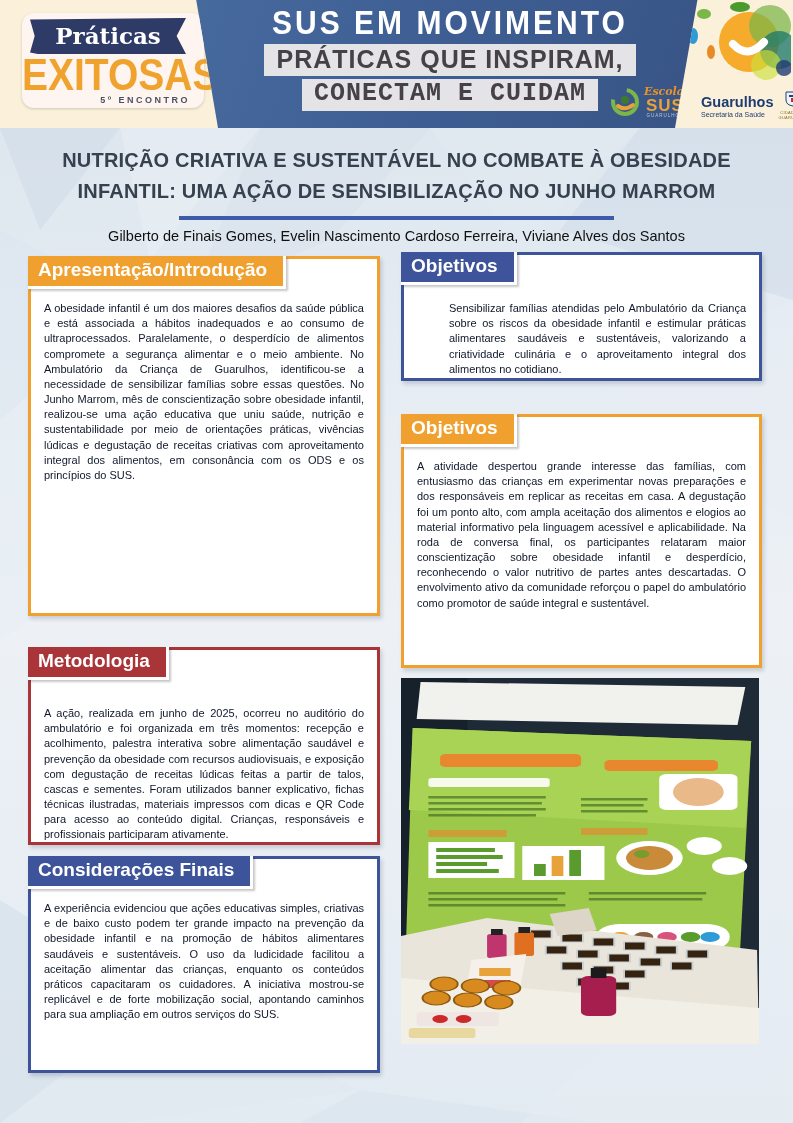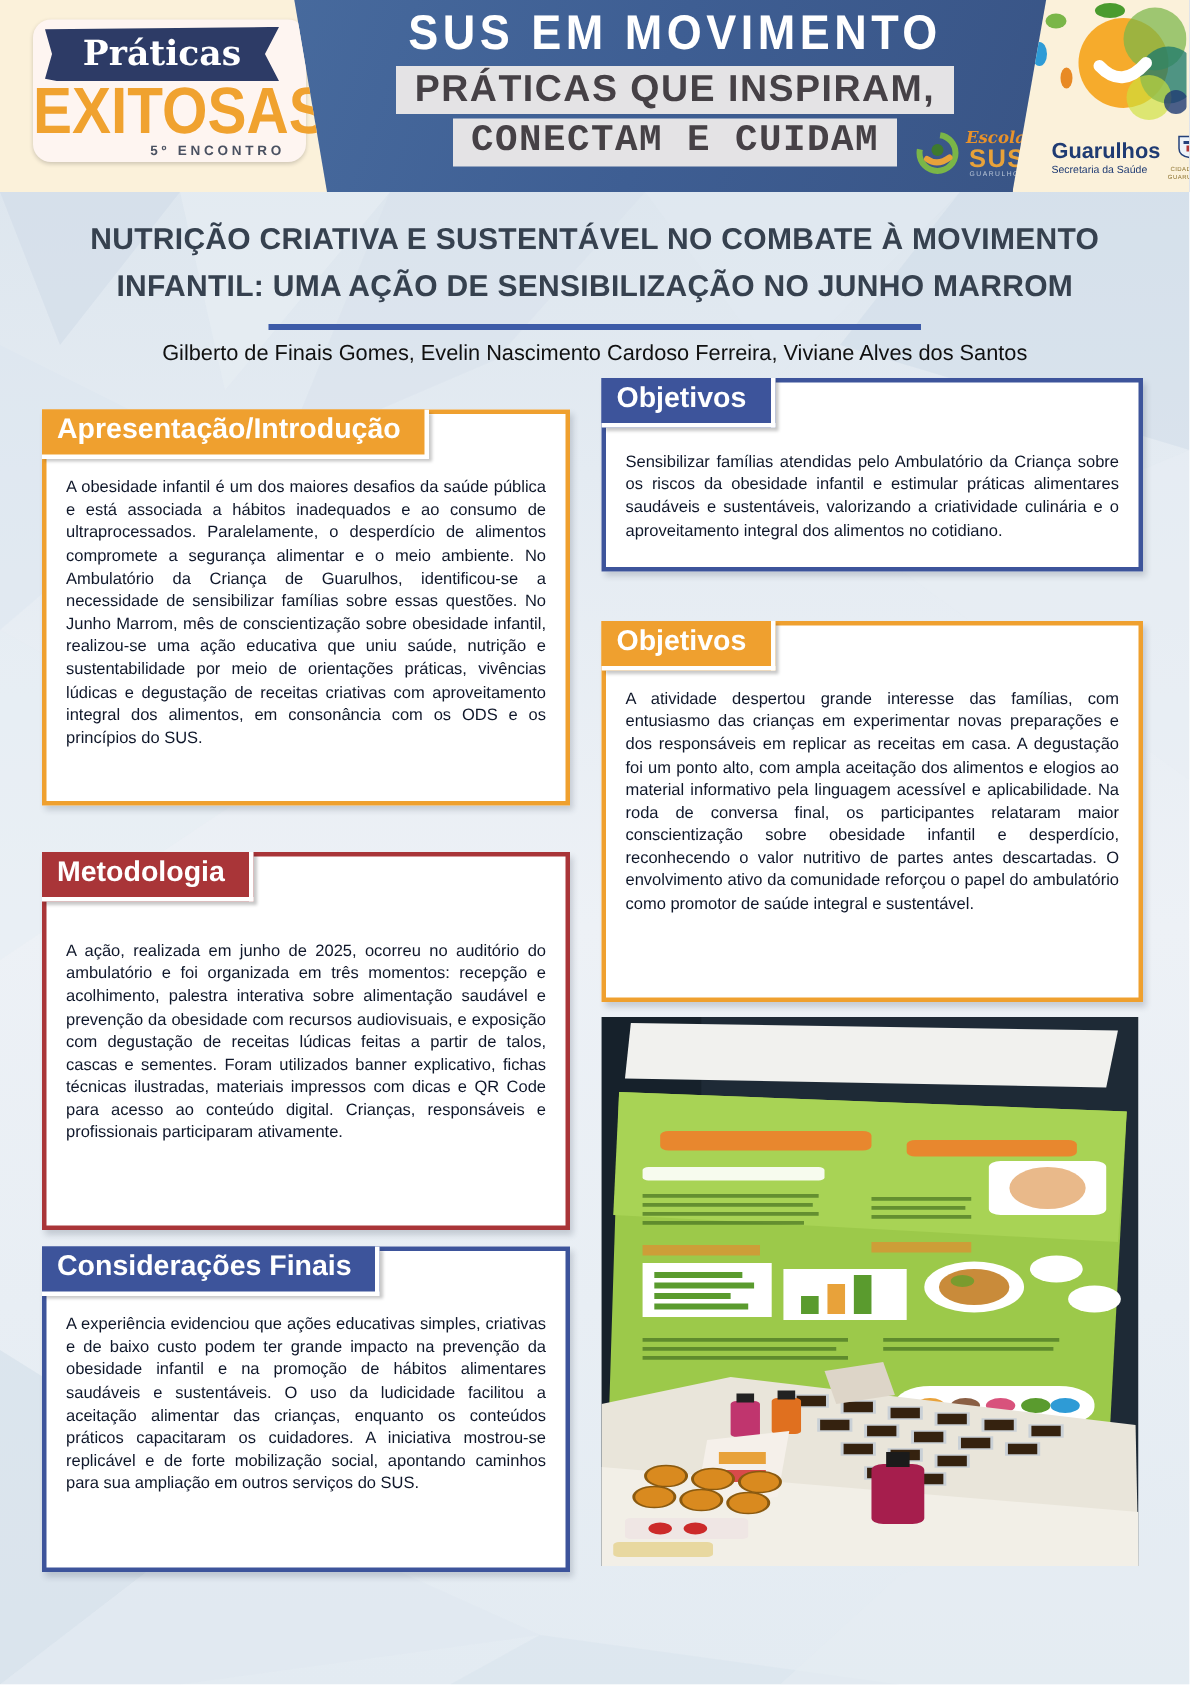--- a/index.html
+++ b/index.html
@@ -70,27 +70,27 @@
   .panel-header { position:absolute; top:-3px; left:-3px; background:var(--c); color:#fff;
                   font-size:19px; font-weight:700; padding:3px 16px 5px 10px;
                   border-right:3px solid #fff; border-bottom:3px solid #fff;
                   box-shadow:2px 2px 2px rgba(0,0,0,.22); white-space:nowrap; }
   .panel-body { padding:42px 13px 10px; font-size:11px; line-height:1.38; text-align:justify;
                 color:#0f172a; overflow:hidden; height:100%; }
   .orange { --c:#EFA02F; }
   .navy   { --c:#3D549B; }
   .red    { --c:#A93538; }
 
-  .panel-intro { height:264px; margin-top:21px; margin-bottom:31px; }
-  .panel-met   { height:252px; margin-bottom:11px; }
+  .panel-intro { height:360px; margin-top:4px; margin-bottom:31px; }
+  .panel-met   { height:198px; margin-bottom:11px; }
   .panel-con   { height:217px; }
   .panel-obj   { height:129px; margin-bottom:33px; }
   .panel-res   { height:254px; margin-bottom:10px; }
   .panel-met .panel-body { padding-top:56px; }
-  .panel-obj .panel-body { padding-top:46px; }
+  .panel-obj .panel-body { padding-top:46px;margin-left:32px; }
 
   
   .photo-grid { display:flex; gap:3px; height:366px; }
   .photo-col-a { width:183px; }
   .photo-col-b { flex:1; display:flex; flex-direction:column; gap:3px; }
   .photo { display:block; width:100%; }
   .ph-b1 { height:123px; } .ph-b2 { height:124px; } .ph-b3 { height:113px; }
   .photo svg { display:block; width:100%; height:100%; }
 </style>
 </head>
@@ -172,21 +172,21 @@
             <rect x="5" y="4" width="8" height="2" fill="#23407a"></rect>
             <rect x="7" y="7" width="4" height="4" fill="#b03535"></rect>
           </svg>
           <div class="emblem-caption">CIDADE DE GUARULHOS</div>
         </div>
       </div>
     </div>
   </div>
 
   <div class="title-wrap">
-    <h1 class="poster-title">NUTRIÇÃO CRIATIVA E SUSTENTÁVEL NO COMBATE À MOVIMENTO INFANTIL: UMA AÇÃO DE SENSIBILIZAÇÃO NO JUNHO MARROM</h1>
+    <h1 class="poster-title">NUTRIÇÃO CRIATIVA E SUSTENTÁVEL NO COMBATE À OBESIDADE INFANTIL: UMA AÇÃO DE SENSIBILIZAÇÃO NO JUNHO MARROM</h1>
     <div class="divider"></div>
     <div class="authors">Gilberto de Finais Gomes, Evelin Nascimento Cardoso Ferreira, Viviane Alves dos Santos</div>
   </div>
 
   <div class="content">
 
     <div class="col-left">
 
       <section class="panel orange panel-intro">
         <div class="panel-header">Apresentação/Introdução</div>

